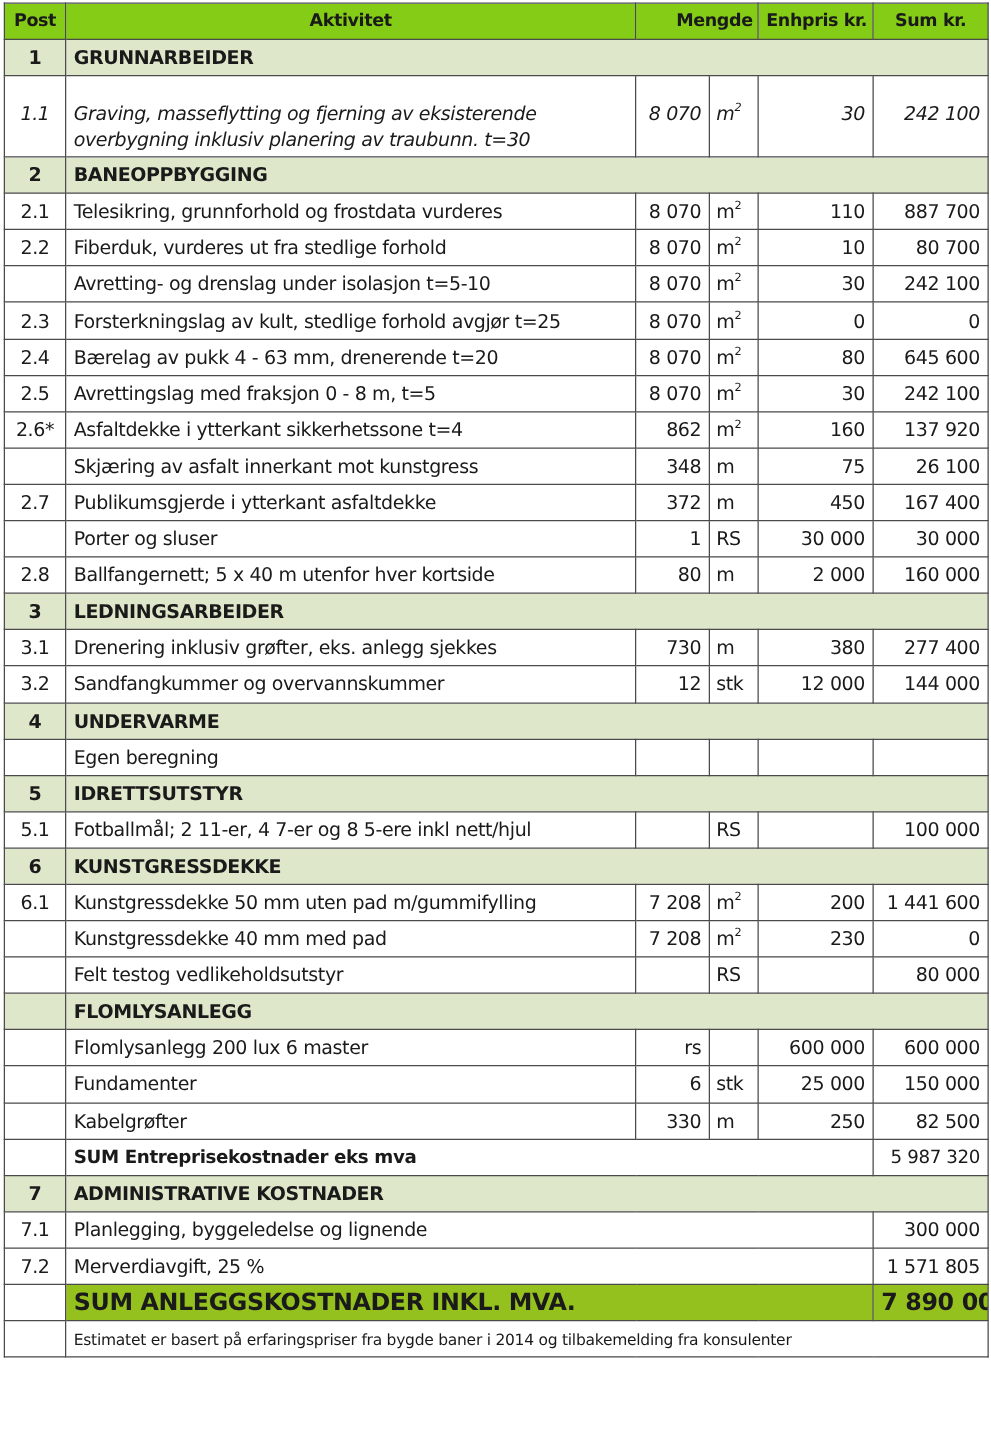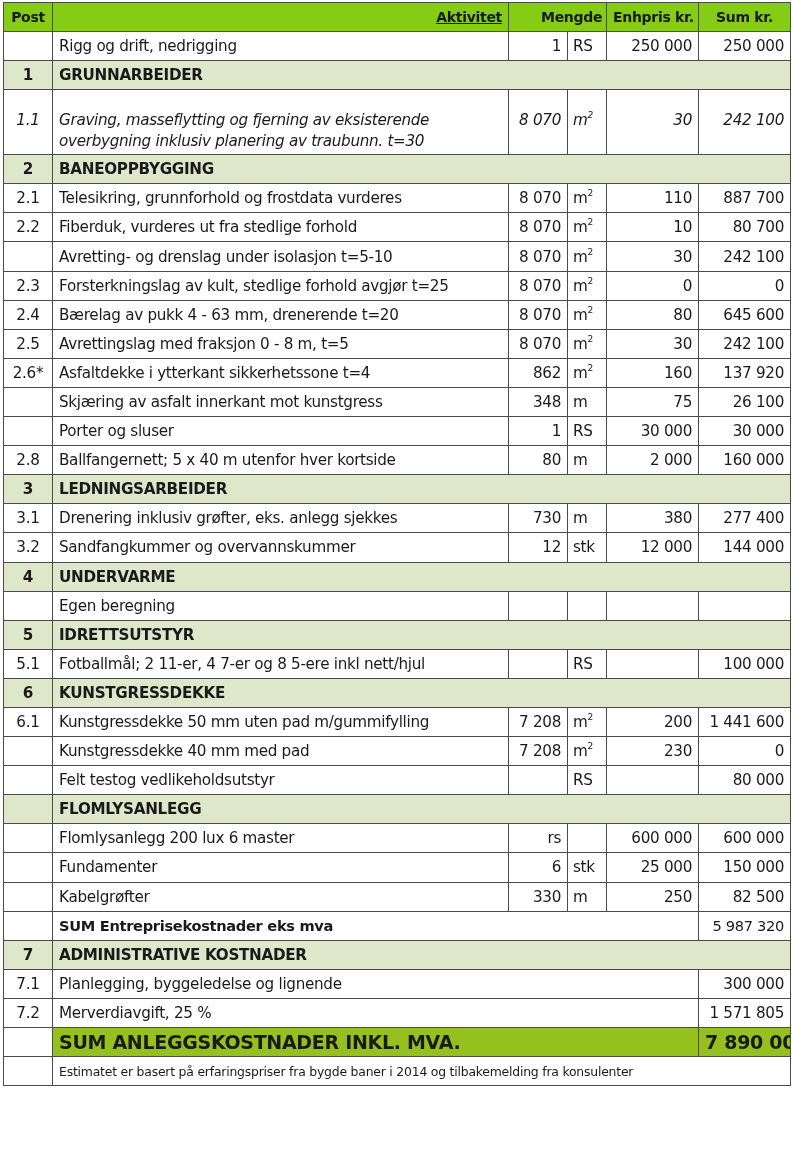--- a/index.html
+++ b/index.html
@@ -1,21 +1,21 @@
 <!DOCTYPE html>
 <html><head>
 <meta charset="utf-8">
 <style>
   html, body { margin:0; padding:0; background:#ffffff; }
   body { width:793px; height:1157px; overflow:hidden; font-family:"DejaVu Sans", sans-serif; color:#1a1a1a; }
   table { border-collapse:collapse; table-layout:fixed; position:absolute; left:3px; top:2px; width:787px; }
   td, th { border:1.5px solid #4a4a4a; padding:0 6px; height:28.1px; font-size:15.2px; white-space:nowrap; overflow:hidden; letter-spacing:-0.3px; }
   th { background:#84cc16; font-weight:bold; font-size:14px; height:28px; }
   th.c-post, td.c-post { text-align:center; padding:0 2px; }
-  th.c-akt { text-align:right;text-decoration:underline; }
+  th.c-akt { text-align:center; }
   th.c-mengde { text-align:right;padding-left:32px; }
   th.c-enh, th.c-sum { text-align:center; }
   td.num { text-align:right; }
   td.unit { text-align:left; padding:0 5px; }
   tr.section td { background:#dfe7ca; font-weight:bold; }
   tr.subtotal td.c-akt, tr.subtotal td.c-sum { font-weight:bold; }
   tr.subtotal td.c-akt { font-size:14.6px; }
   tr.subtotal td.c-sum { font-weight:normal; font-size:14.6px; }
   tr.grand td.hl { background:#95c11f; font-weight:bold; font-size:19px; }
   tr.grand td.c-sum { border-left:1.5px solid #4a4a4a; }
@@ -39,28 +39,20 @@
   <thead>
     <tr>
       <th class="c-post">Post</th>
       <th class="c-akt">Aktivitet</th>
       <th class="c-mengde" colspan="2">Mengde</th>
       <th class="c-enh">Enhpris kr.</th>
       <th class="c-sum">Sum kr.</th>
     </tr>
   </thead>
   <tbody id="tbody">
-      <tr>
-        <td class="c-post"></td>
-        <td class="c-akt">Rigg og drift, nedrigging</td>
-        <td class="num c-qty">1</td>
-        <td class="unit c-unit"><span>RS</span></td>
-        <td class="num c-enh">250 000</td>
-        <td class="num c-sum">250 000</td>
-      </tr>
       <tr class="section">
         <td class="c-post">1</td>
         <td class="c-akt" colspan="5">GRUNNARBEIDER</td>
       </tr>
       <tr class="tall">
         <td class="c-post">1.1</td>
         <td class="c-akt">Graving, masseflytting og fjerning av eksisterende overbygning inklusiv planering av traubunn. t=30</td>
         <td class="num c-qty">8 070</td>
         <td class="unit c-unit"><span>m</span><sup>2</sup></td>
         <td class="num c-enh">30</td>
@@ -126,20 +118,28 @@
         <td class="num c-enh">160</td>
         <td class="num c-sum">137 920</td>
       </tr>
       <tr>
         <td class="c-post"></td>
         <td class="c-akt">Skjæring av asfalt innerkant mot kunstgress</td>
         <td class="num c-qty">348</td>
         <td class="unit c-unit"><span>m</span></td>
         <td class="num c-enh">75</td>
         <td class="num c-sum">26 100</td>
+      </tr>
+      <tr>
+        <td class="c-post">2.7</td>
+        <td class="c-akt">Publikumsgjerde i ytterkant asfaltdekke</td>
+        <td class="num c-qty">372</td>
+        <td class="unit c-unit"><span>m</span></td>
+        <td class="num c-enh">450</td>
+        <td class="num c-sum">167 400</td>
       </tr>
       <tr>
         <td class="c-post"></td>
         <td class="c-akt">Porter og sluser</td>
         <td class="num c-qty">1</td>
         <td class="unit c-unit"><span>RS</span></td>
         <td class="num c-enh">30 000</td>
         <td class="num c-sum">30 000</td>
       </tr>
       <tr>

